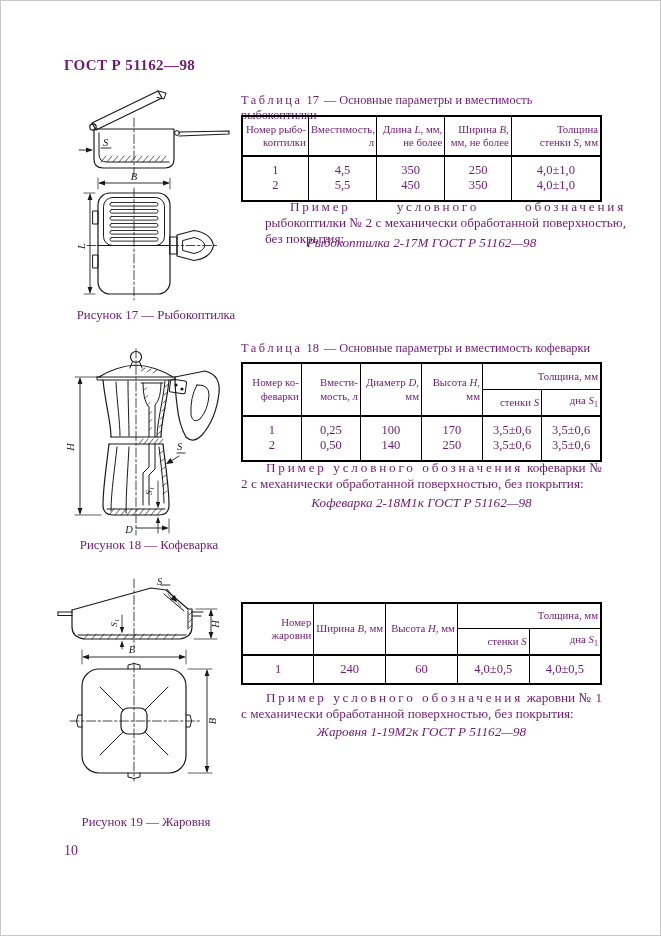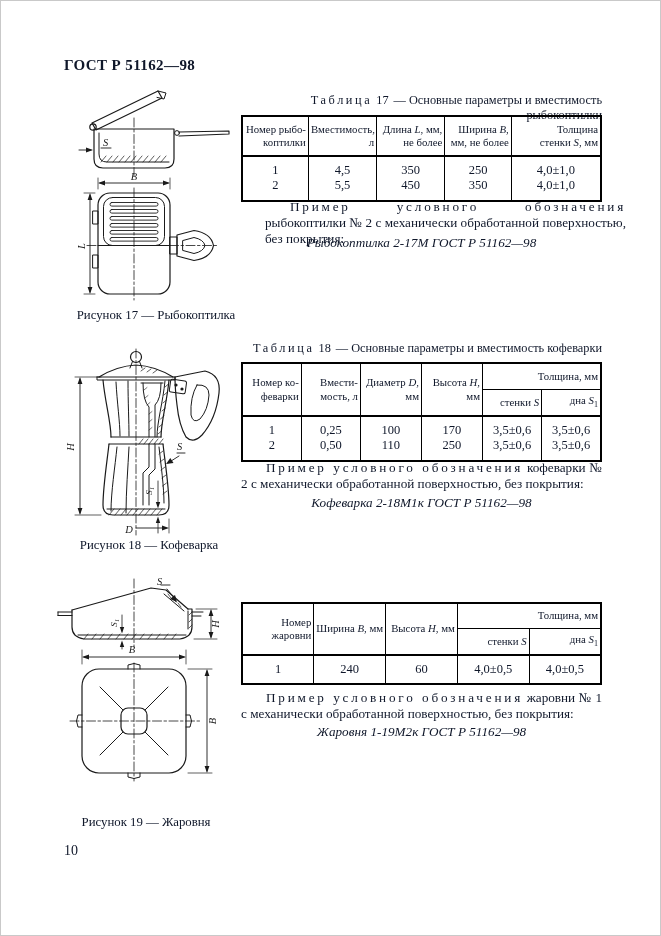--- a/index.html
+++ b/index.html
@@ -1,24 +1,24 @@
 <!DOCTYPE html>
 <html><head>
 <meta charset="utf-8">
 <style>
   html,body { margin:0; padding:0; background:#e8e8e8; }
   .page {
     position:relative; width:661px; height:936px; margin:0 auto;
     background:#ffffff; border:1px solid #c9c9c9; box-sizing:border-box;
-    font-family:"Liberation Serif","DejaVu Serif",serif; color:#0f172a;
+    font-family:"Liberation Serif","DejaVu Serif",serif; color:#701a75;
     overflow:hidden;
   }
   .abs { position:absolute; }
   .doc-title { font-weight:bold; font-size:15px; letter-spacing:0.4px; }
-  .tcap { font-size:12.3px;text-align:right; }
+  .tcap { font-size:12.3px; }
   .tcap .sp { letter-spacing:2.6px; }
   .tcap .num { margin:0 5px 0 4px; }
   .gtable { border-collapse:collapse; width:100%; table-layout:fixed;
             border:2.4px solid #000; }
   .gtable th { border:1.6px solid #000; font-weight:normal; font-size:10.8px;
                line-height:1.25; text-align:right; vertical-align:middle;
                padding:3px 2px; }
   .gtable thead { border-bottom:2.4px solid #000; }
   .gtable tbody td { border-left:1.6px solid #000; border-right:1.6px solid #000;
                border-top:none; border-bottom:none; text-align:center;
@@ -257,21 +257,21 @@
         <td>1</td>
         <td>0,25</td>
         <td>100</td>
         <td>170</td>
         <td>3,5±0,6</td>
         <td>3,5±0,6</td>
       </tr>
       <tr class="last">
         <td>2</td>
         <td>0,50</td>
-        <td>110</td>
+        <td>140</td>
         <td>250</td>
         <td>3,5±0,6</td>
         <td>3,5±0,6</td>
       </tr>
     </tbody>
   </table>
   <p class="abs para" style="left:240px; top:459px; width:361px;">
     <span class="lead">Пример условного обозначения</span><span> кофеварки № 2 с механически обработанной поверхностью, без покрытия:</span>
   </p>
   <div class="abs desig" style="left:240px; top:494px; width:361px;">Кофеварка 2-18М1к ГОСТ Р 51162—98</div>

